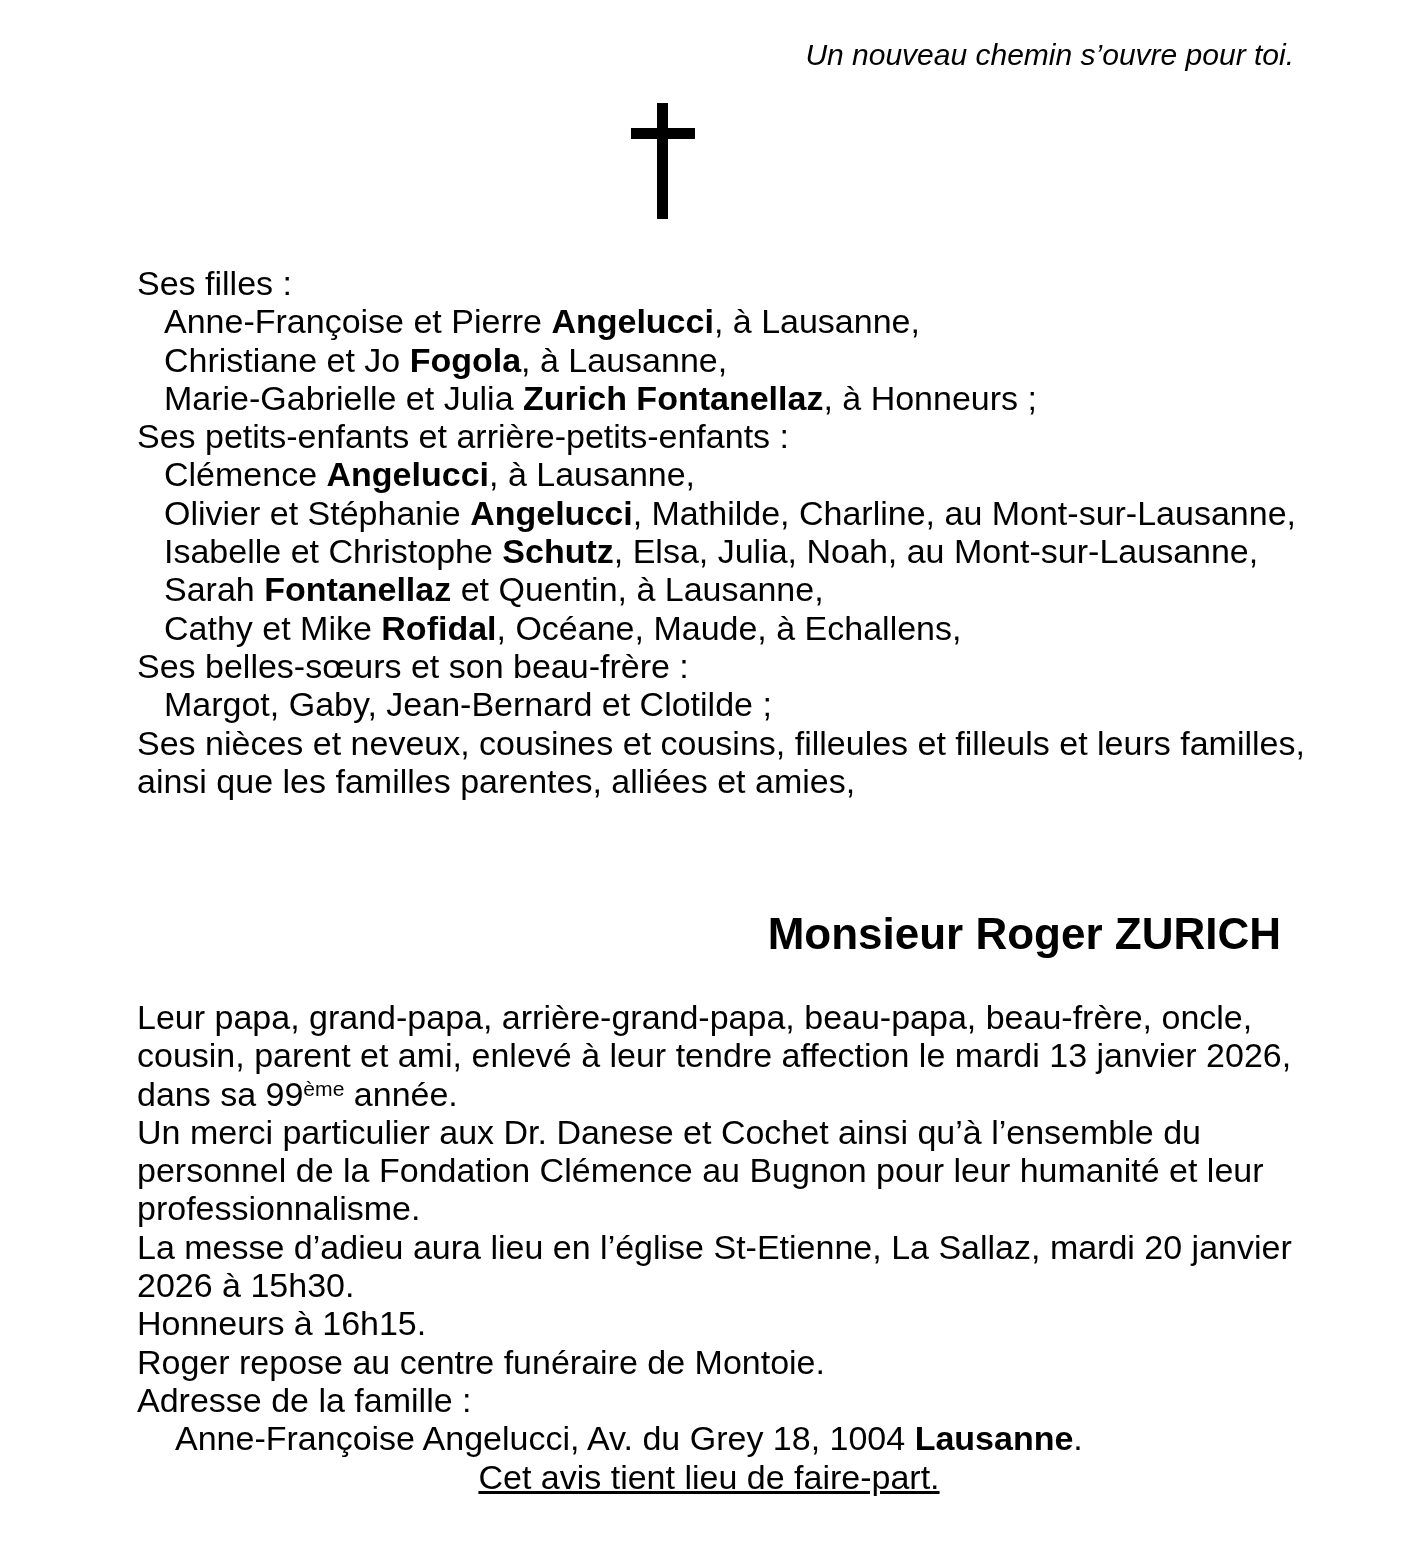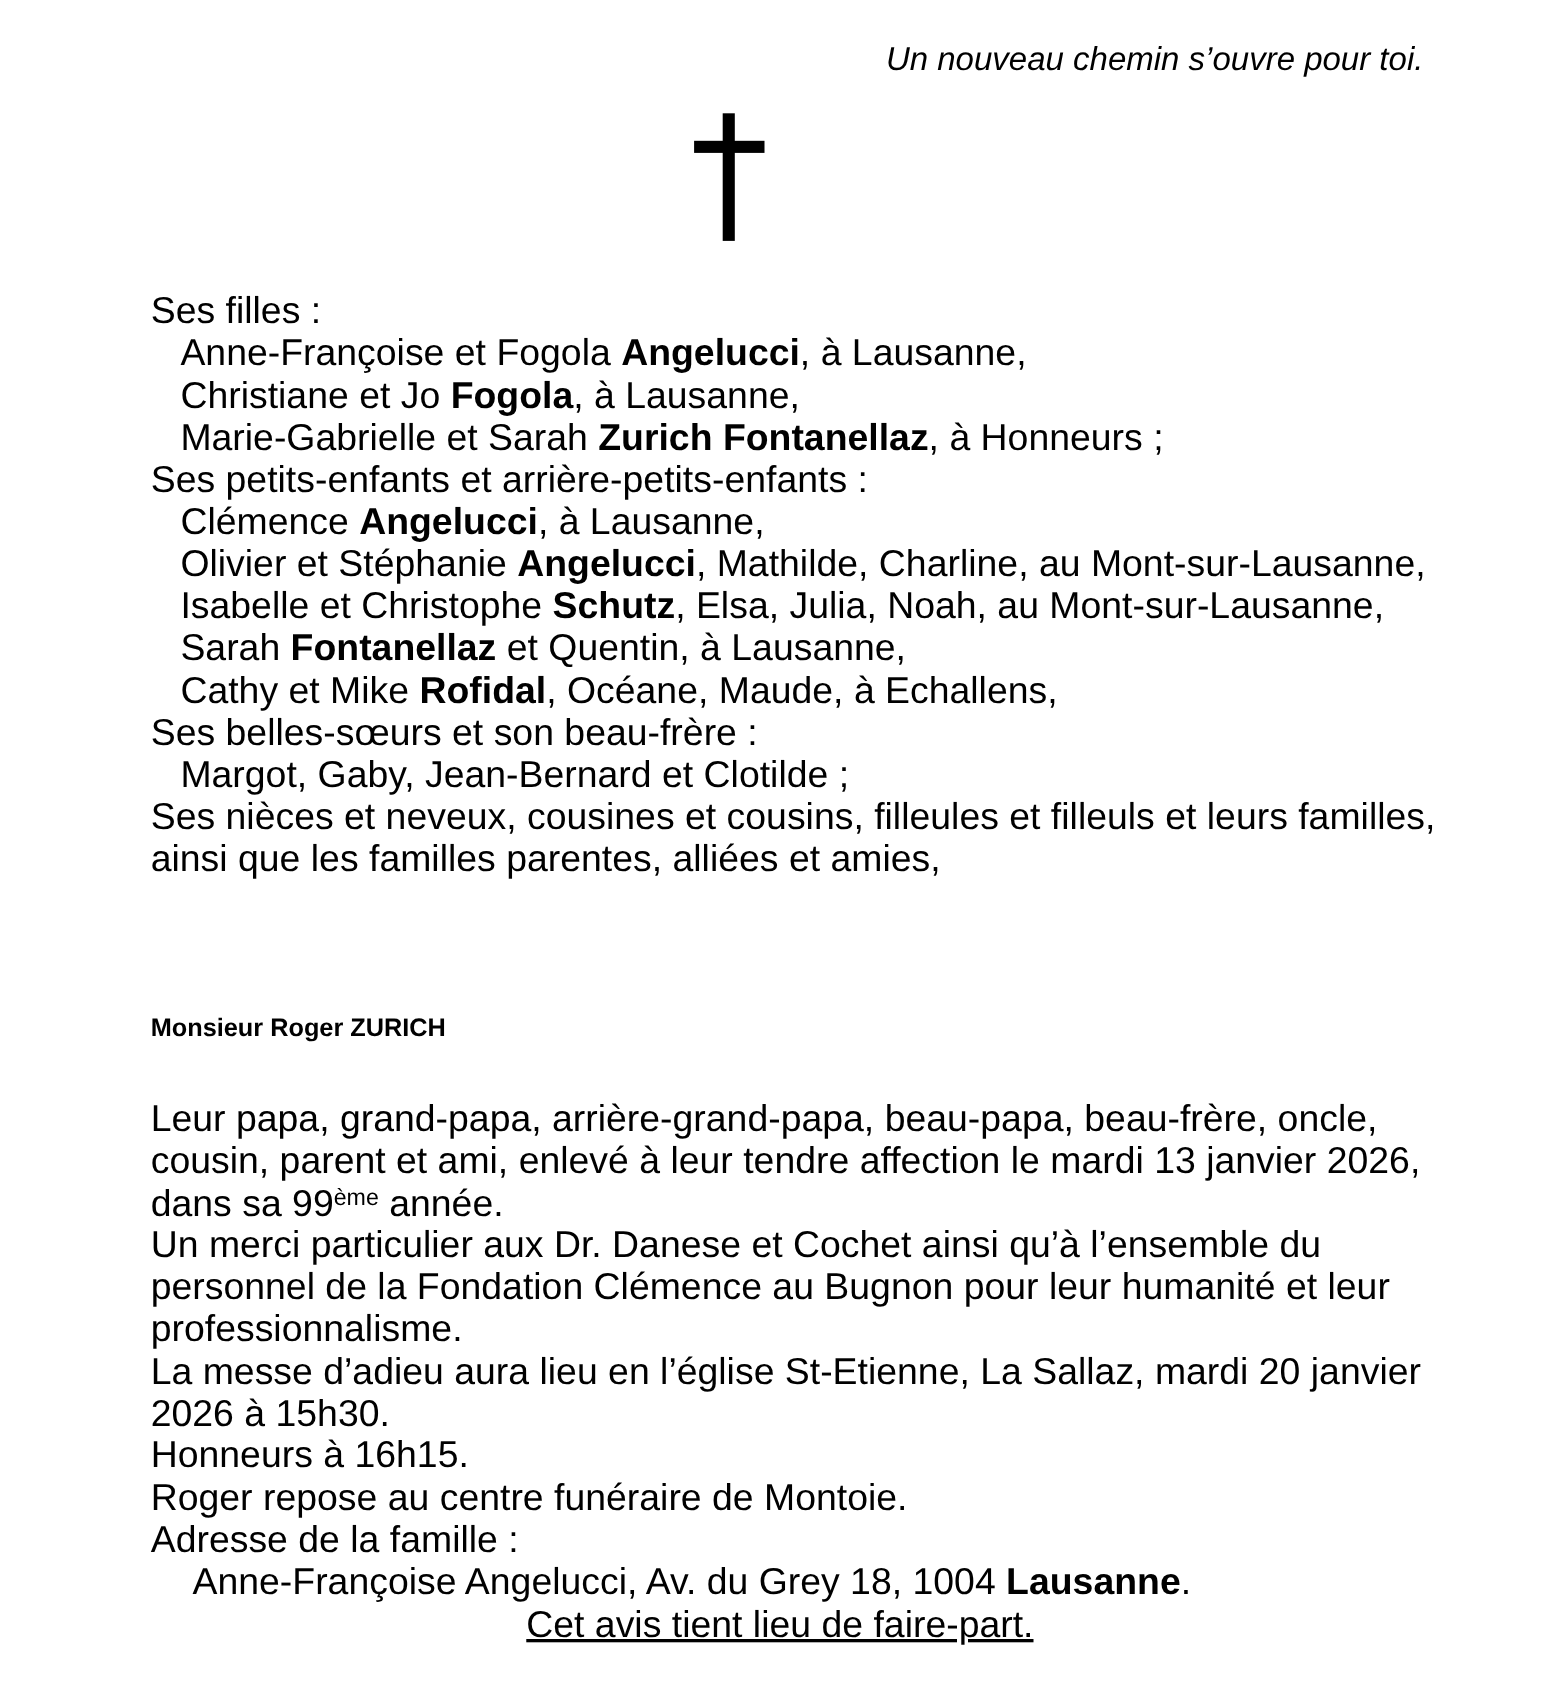--- a/index.html
+++ b/index.html
@@ -68,43 +68,43 @@
     line-height: 0;
     vertical-align: baseline;
     position: relative;
     top: -0.45em;
   }
   .deceased-title {
     position: absolute;
     left: 137px;
     right: 137px;
     top: 912px;
-    text-align: left;
+    text-align: right;
     font-weight: bold;
-    font-size: 23px;
+    font-size: 44px;
     line-height: 44px;
   }
 </style>
 </head>
 <body>
 
 <div class="page">
 
   <div class="epigraph">Un nouveau chemin s’ouvre pour toi.</div>
 
   <div class="cross">
     <div class="v"></div>
     <div class="h"></div>
   </div>
 
   <div class="textblock family-block">
       <div class="line"><span>Ses filles :</span></div>
-      <div class="line indent1"><span>Anne-Françoise et Fogola </span><span class="bold">Angelucci</span><span>, à Lausanne,</span></div>
+      <div class="line indent1"><span>Anne-Françoise et Pierre </span><span class="bold">Angelucci</span><span>, à Lausanne,</span></div>
       <div class="line indent1"><span>Christiane et Jo </span><span class="bold">Fogola</span><span>, à Lausanne,</span></div>
-      <div class="line indent1"><span>Marie-Gabrielle et Sarah </span><span class="bold">Zurich Fontanellaz</span><span>, à Honneurs ;</span></div>
+      <div class="line indent1"><span>Marie-Gabrielle et Julia </span><span class="bold">Zurich Fontanellaz</span><span>, à Honneurs ;</span></div>
       <div class="line"><span>Ses petits-enfants et arrière-petits-enfants :</span></div>
       <div class="line indent1"><span>Clémence </span><span class="bold">Angelucci</span><span>, à Lausanne,</span></div>
       <div class="line indent1"><span>Olivier et Stéphanie </span><span class="bold">Angelucci</span><span>, Mathilde, Charline, au Mont-sur-Lausanne,</span></div>
       <div class="line indent1"><span>Isabelle et Christophe </span><span class="bold">Schutz</span><span>, Elsa, Julia, Noah, au Mont-sur-Lausanne,</span></div>
       <div class="line indent1"><span>Sarah </span><span class="bold">Fontanellaz</span><span> et Quentin, à Lausanne,</span></div>
       <div class="line indent1"><span>Cathy et Mike </span><span class="bold">Rofidal</span><span>, Océane, Maude, à Echallens,</span></div>
       <div class="line"><span>Ses belles-sœurs et son beau-frère :</span></div>
       <div class="line indent1"><span>Margot, Gaby, Jean-Bernard et Clotilde ;</span></div>
       <div class="line"><span>Ses nièces et neveux, cousines et cousins, filleules et filleuls et leurs familles,</span></div>
       <div class="line"><span>ainsi que les familles parentes, alliées et amies,</span></div>

